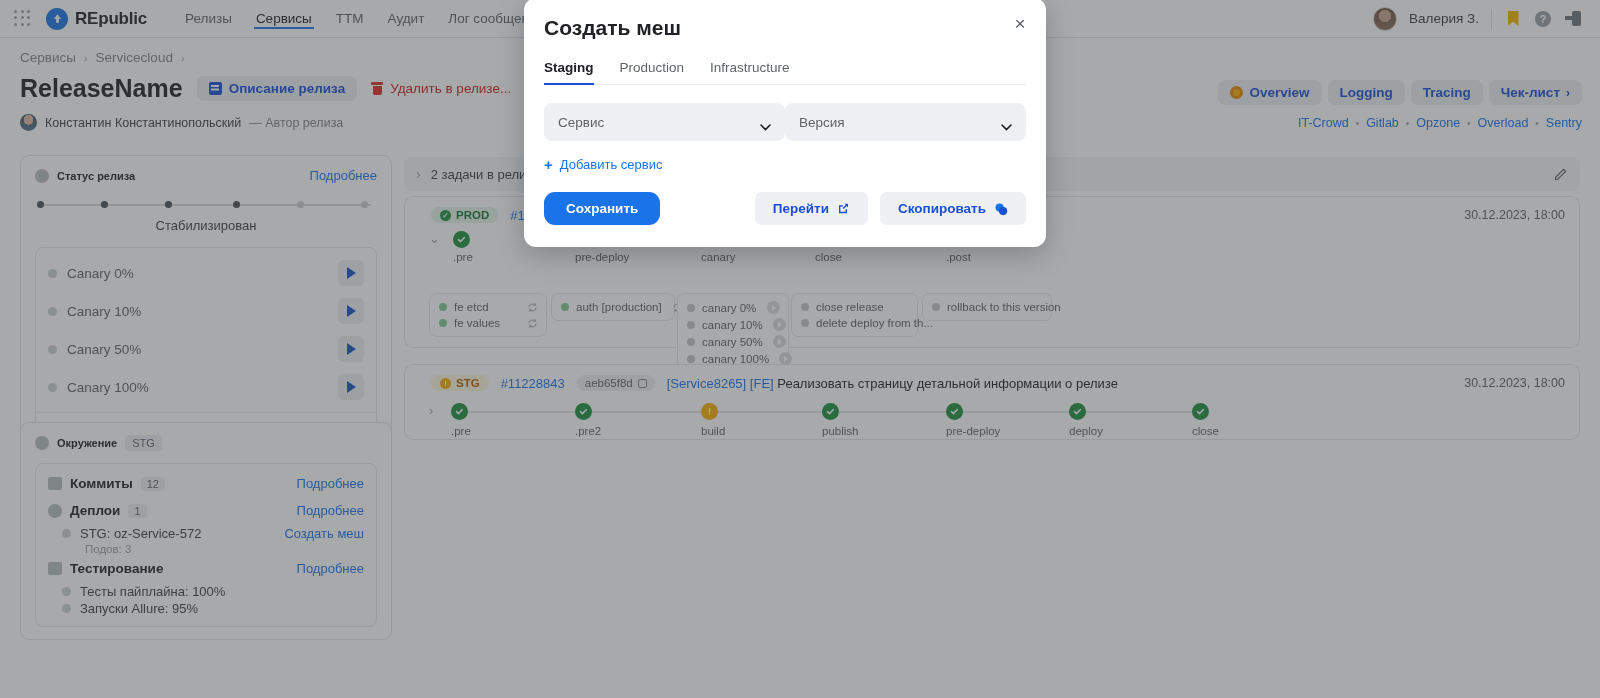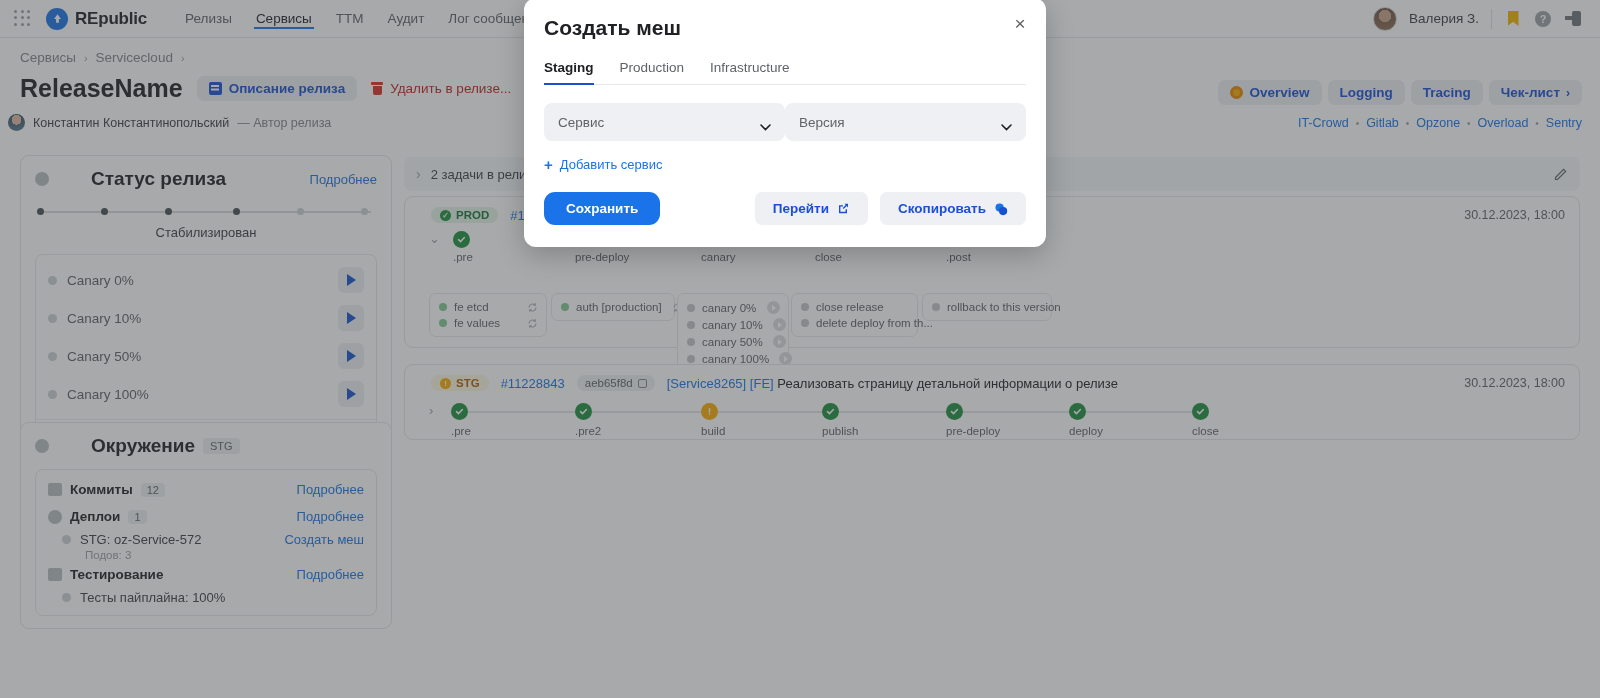--- a/index.html
+++ b/index.html
@@ -69,21 +69,21 @@
     display:flex; align-items:center; gap:7px; background:#eef0f3; border-radius:7px;
     padding:5px 12px; font-size:13.5px; color:#1a4fd6; font-weight:700; cursor:pointer;
   }
   .doc-ic { width:13px; height:13px; background:#1a4fd6; border-radius:2px; position:relative; }
   .doc-ic::after { content:""; position:absolute; left:2.5px; top:3px; width:8px; height:2px; background:#fff;
     box-shadow: 0 3.5px 0 #fff; }
   .del-btn { display:flex; align-items:center; gap:7px; font-size:13.5px; color:#c5221f; font-weight:400; cursor:pointer; }
   .trash-ic { width:12px; height:13px; position:relative; }
   .trash-ic::before { content:""; position:absolute; top:0; left:0; width:12px; height:3px; background:#d93025; border-radius:1px; }
   .trash-ic::after { content:""; position:absolute; top:3.5px; left:1.5px; width:9px; height:9px; background:#d93025; border-radius:0 0 2px 2px; }
-  .author-row { position:absolute; top:114px; left:8px; display:flex; align-items:center; gap:8px; font-size:12.5px; }
+  .author-row { position:absolute; top:114px; left:20px; display:flex; align-items:center; gap:8px; font-size:12.5px; }
   .author-av { width:17px; height:17px; border-radius:50%;
     background: radial-gradient(circle at 50% 34%, #e0b9a0 0 34%, transparent 35%), linear-gradient(#3b5668,#56748a); }
   .author-name { color:#3c4043; }
   .author-role { color:#80868b; }
 
   
   .env-row { position:absolute; top:80px; right:18px; display:flex; align-items:center; gap:6px; }
   .env-btn {
     background:#eef0f3; border-radius:7px; padding:5px 12px; font-size:13.5px; font-weight:700;
     color:#1a4fd6; display:flex; align-items:center; gap:6px; cursor:pointer;
@@ -94,21 +94,21 @@
   .links-row .dot { color:#9aa0a6; font-size:10px; }
   .links-row a { color:#1a73e8; text-decoration:none; cursor:pointer; }
 
   
   .left-card {
     position:absolute; left:20px; top:155px; width:372px;
     border:1px solid #e3e5e8; border-radius:9px; background:#fff; padding:12px 14px 6px 14px;
   }
   .card-head { display:flex; align-items:center; justify-content:space-between; }
   .card-head-left { display:flex; align-items:center; gap:8px; }
-  .card-title { font-size:19px; font-weight:700; color:#202124;margin-left:34px; }
+  .card-title { font-size:11px; font-weight:700; color:#202124; }
   .more-link { font-size:13px; color:#1a73e8; cursor:pointer; }
   .ic-circle { width:14px; height:14px; border-radius:50%; background:#b9bdc2; display:inline-block; }
   .ic-sq { width:14px; height:13px; border-radius:2px; background:#b9bdc2; display:inline-block; }
 
   .stepline { position:relative; margin:18px 2px 6px 2px; height:8px; }
   .stepline .track { position:absolute; left:4px; right:4px; top:3px; height:1.5px; background:#d7dade; }
   .stepline .dot { position:absolute; top:0; width:7px; height:7px; border-radius:50%; background:#4a4f55; }
   .stepline .dot.off { background:#cdd1d6; }
   .step-label { text-align:center; font-size:13px; color:#3c4043; margin-top:9px; }
 
@@ -413,20 +413,26 @@
         <span class="kv-left">
           <span class="ic-sq"></span>
           <span>Тестирование</span>
         </span>
         <span class="more-link">Подробнее</span>
       </div>
       <div class="sub-row">
         <span class="sub-left">
           <span class="cdot"></span>
           <span>Тесты пайплайна: 100%</span>
+        </span>
+      </div>
+      <div class="sub-row">
+        <span class="sub-left">
+          <span class="cdot"></span>
+          <span>Запуски Allure: 95%</span>
         </span>
       </div>
     </div>
   </div>
 
   <div class="tasks-head">
     <span class="chev">›</span>
     <span class="tasks-head-label">2 задачи в релизе</span>
     <span class="pencil">
       <svg width="14" height="14" viewBox="0 0 14 14">

